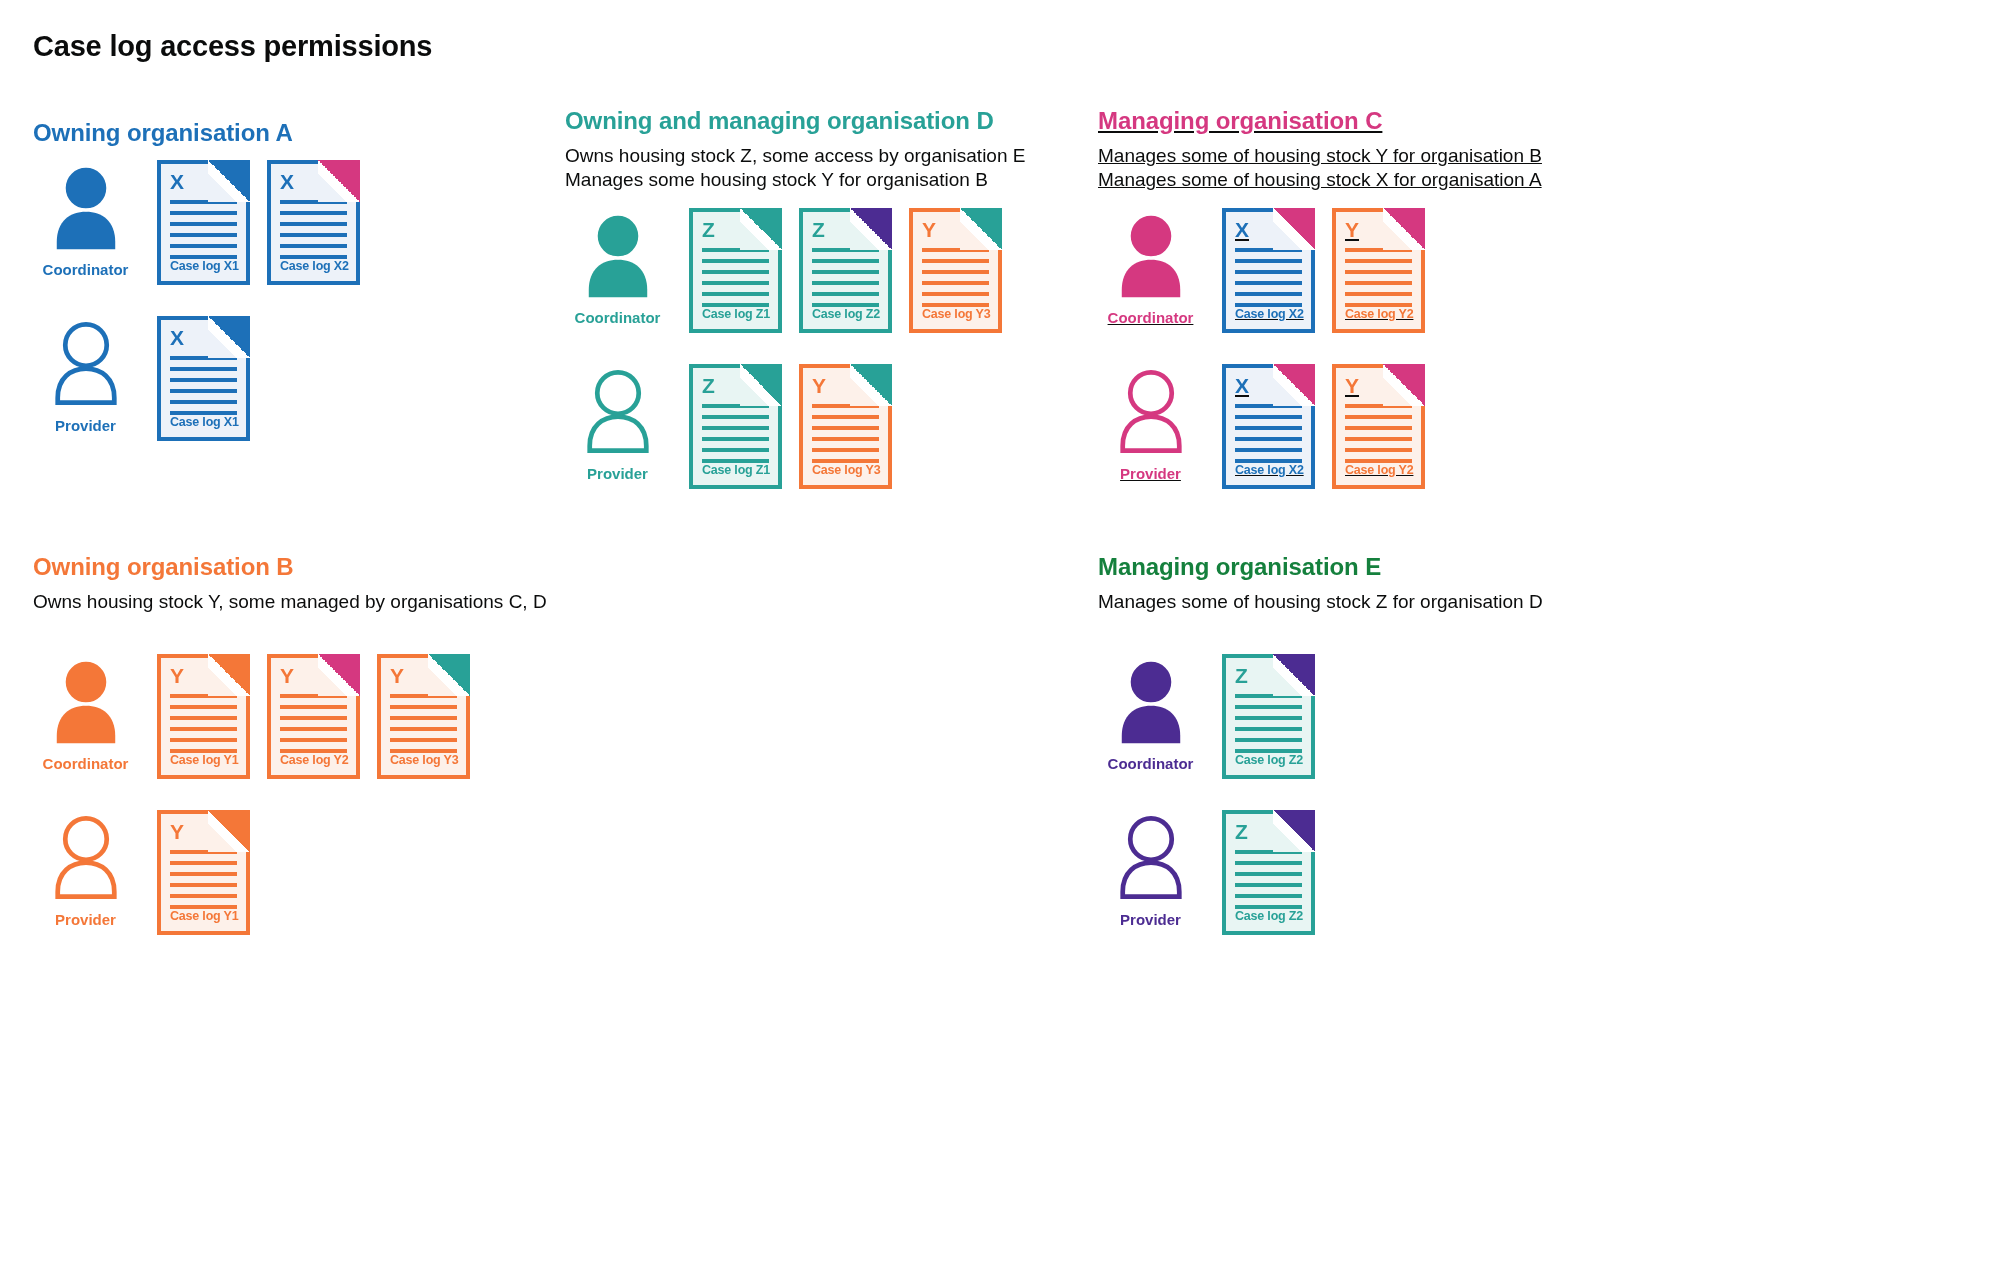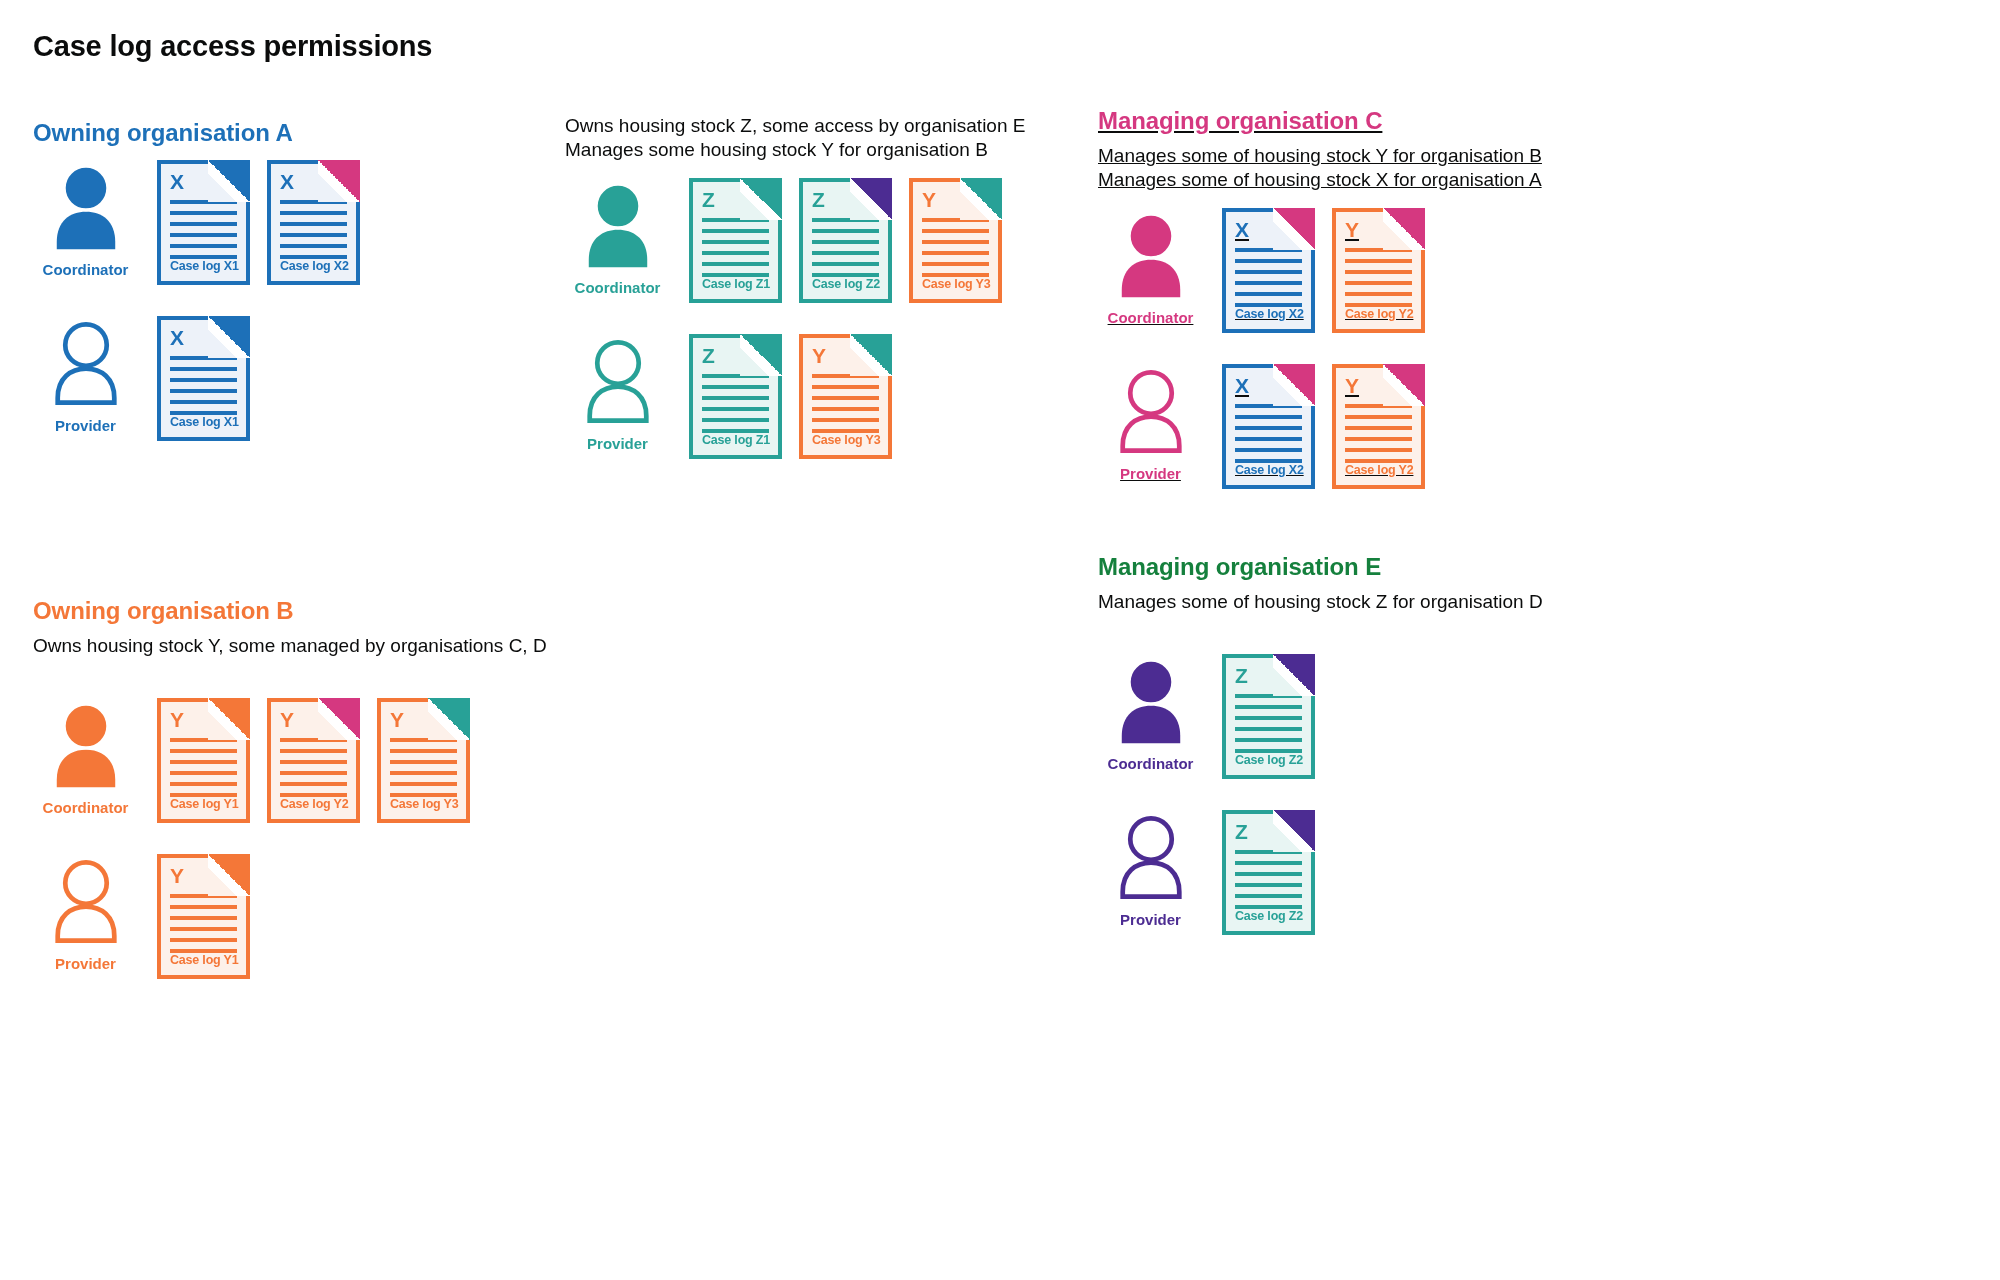--- a/index.html
+++ b/index.html
@@ -6,21 +6,21 @@
   html,body { background:#ffffff; }
   body { font-family:"Liberation Sans", sans-serif; color:#0b0c0c; }
   #page { position:relative; width:1636px; height:1280px; background:#ffffff; overflow:hidden; }
 
   #main-title { position:absolute; left:33px; top:30px; font-size:29px; font-weight:800; letter-spacing:-0.2px; color:#0b0c0c; }
 
   .section { position:absolute; width:520px; }
   .sec-org_a { left:33px;   top:106px;margin-top:12px; }
   .sec-org_d { left:565px;  top:106px; }
   .sec-org_c { left:1098px; top:106px;text-decoration:underline; }
-  .sec-org_b { left:33px;   top:552px;margin-top:44px; }
+  .sec-org_b { left:33px;   top:552px; }
   .sec-org_e { left:1098px; top:552px; }
 
   .section-title { font-size:24px; font-weight:800; line-height:30px; letter-spacing:-0.1px; }
   .section-desc  { margin-top:8px; min-height:52px; }
   .desc-line     { font-size:19px; line-height:24px; color:#0b0c0c; }
 
   .rows { margin-top:12px; display:flex; flex-direction:column; gap:31px; }
   .role-row { display:flex; align-items:flex-start; }
 
   .person { width:124px; padding:2px 19px 0 0; display:flex; flex-direction:column; align-items:center; flex:none; }
@@ -105,20 +105,21 @@
                 <span class="doc-line-bar"></span>
                 <span class="doc-line-bar"></span>
               </span>
     <span class="doc-label">Case log X1</span>
   </div>
 </div>
 </div>
   </div>
 
   <div class="section sec-org_d">
+    <h2 class="section-title" style="color: rgb(40, 161, 151);">Owning and managing organisation D</h2>
     <div class="section-desc">
           <div class="desc-line">Owns housing stock Z, some access by organisation E</div>
           <div class="desc-line">Manages some housing stock Y for organisation B</div>
         </div>
     <div class="rows">
   <div class="role-row">
     <div class="person" style="color: rgb(40, 161, 151);">
       <svg width="66" height="88" viewBox="0 0 70 92">
                 <path d="M4 92 V84 C4 62 18 52 35 52 C52 52 66 62 66 84 V92 Z" fill="currentColor"></path>
                 <circle cx="35" cy="27" r="23" fill="currentColor" stroke="#ffffff" stroke-width="3"></circle>

